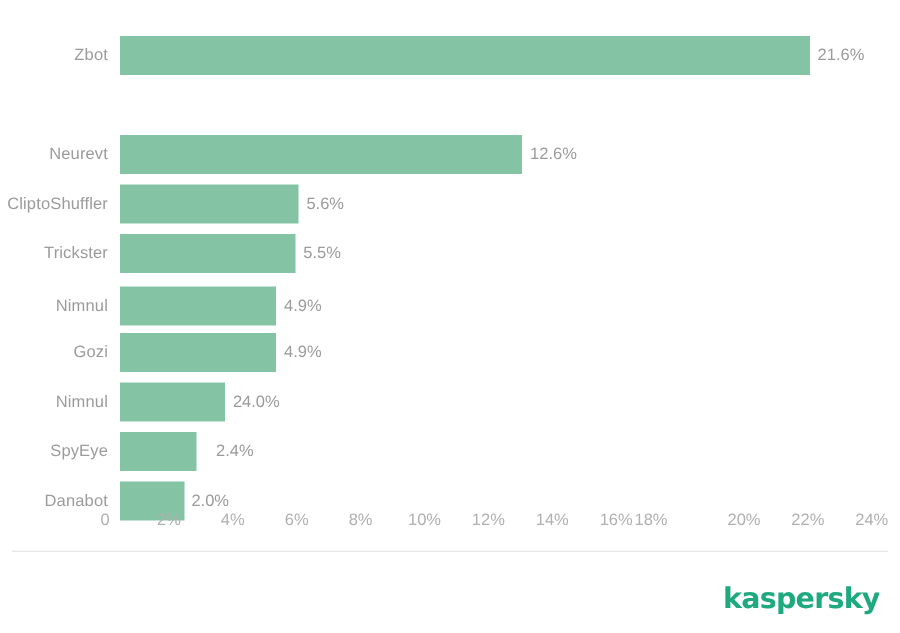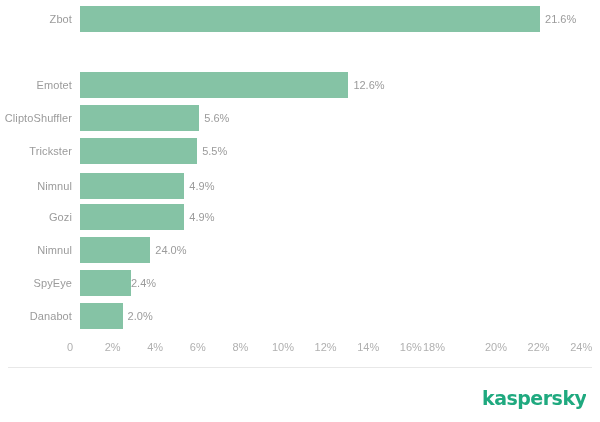--- a/index.html
+++ b/index.html
@@ -30,20 +30,21 @@
     top: 6px;
     width: 600px;
     height: 332px;
   }
 
   .bar-row {
     position: absolute;
     left: 0;
     width: 600px;
     height: 42px;
+    margin-top: 18px;
   }
 
   .cat-label {
     position: absolute;
     left: 0;
     top: 0;
     width: 72px;
     height: 26px;
     line-height: 26px;
     text-align: right;
@@ -115,21 +116,21 @@
 
 <div id="chart-root">
 
   <div class="plot-area">
       <div class="bar-row" style="top: 0px;">
         <div class="cat-label">Zbot</div>
         <div class="bar" style="width: 460.08px; background: rgb(133, 195, 165); height: 26px;"></div>
         <div class="bar-value" style="left: 540.08px; color: rgb(155, 155, 155);">21.6%</div>
       </div>
       <div class="bar-row" style="top: 66px;">
-        <div class="cat-label">Emotet</div>
+        <div class="cat-label">Neurevt</div>
         <div class="bar" style="width: 268.38px; background: rgb(133, 195, 165); height: 26px;"></div>
         <div class="bar-value" style="left: 348.38px; color: rgb(155, 155, 155);">12.6%</div>
       </div>
       <div class="bar-row" style="top: 99px;">
         <div class="cat-label">CliptoShuffler</div>
         <div class="bar" style="width: 119.28px; background: rgb(133, 195, 165); height: 26px;"></div>
         <div class="bar-value" style="left: 199.28px; color: rgb(155, 155, 155);">5.6%</div>
       </div>
       <div class="bar-row" style="top: 132px;">
         <div class="cat-label">Trickster</div>
@@ -147,21 +148,21 @@
         <div class="bar-value" style="left: 184.37px; color: rgb(155, 155, 155);">4.9%</div>
       </div>
       <div class="bar-row" style="top: 231px;">
         <div class="cat-label">Nimnul</div>
         <div class="bar" style="width: 70.29px; background: rgb(133, 195, 165); height: 26px;"></div>
         <div class="bar-value" style="left: 150.29px; color: rgb(155, 155, 155);">24.0%</div>
       </div>
       <div class="bar-row" style="top: 264px;">
         <div class="cat-label">SpyEye</div>
         <div class="bar" style="width: 51.12px; background: rgb(133, 195, 165); height: 26px;"></div>
-        <div class="bar-value" style="left: 126px; color: rgb(155, 155, 155);">2.4%</div>
+        <div class="bar-value" style="left: 139px; color: rgb(155, 155, 155);">2.4%</div>
       </div>
       <div class="bar-row" style="top: 297px;">
         <div class="cat-label">Danabot</div>
         <div class="bar" style="width: 42.6px; background: rgb(133, 195, 165); height: 26px;"></div>
         <div class="bar-value" style="left: 122.6px; color: rgb(155, 155, 155);">2.0%</div>
       </div>
     </div>
 
   <div class="x-axis">
       <div class="x-tick" style="left: 70px;">0</div>

